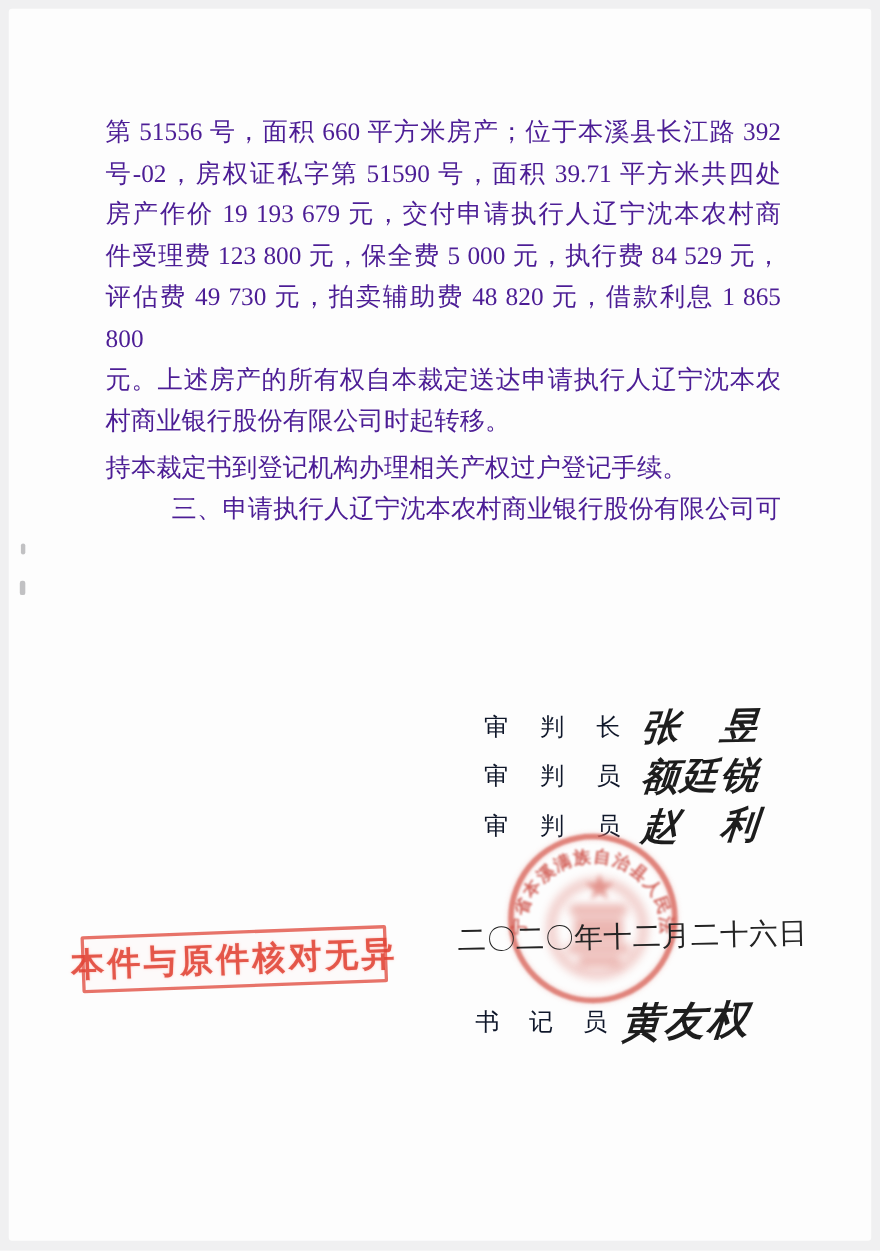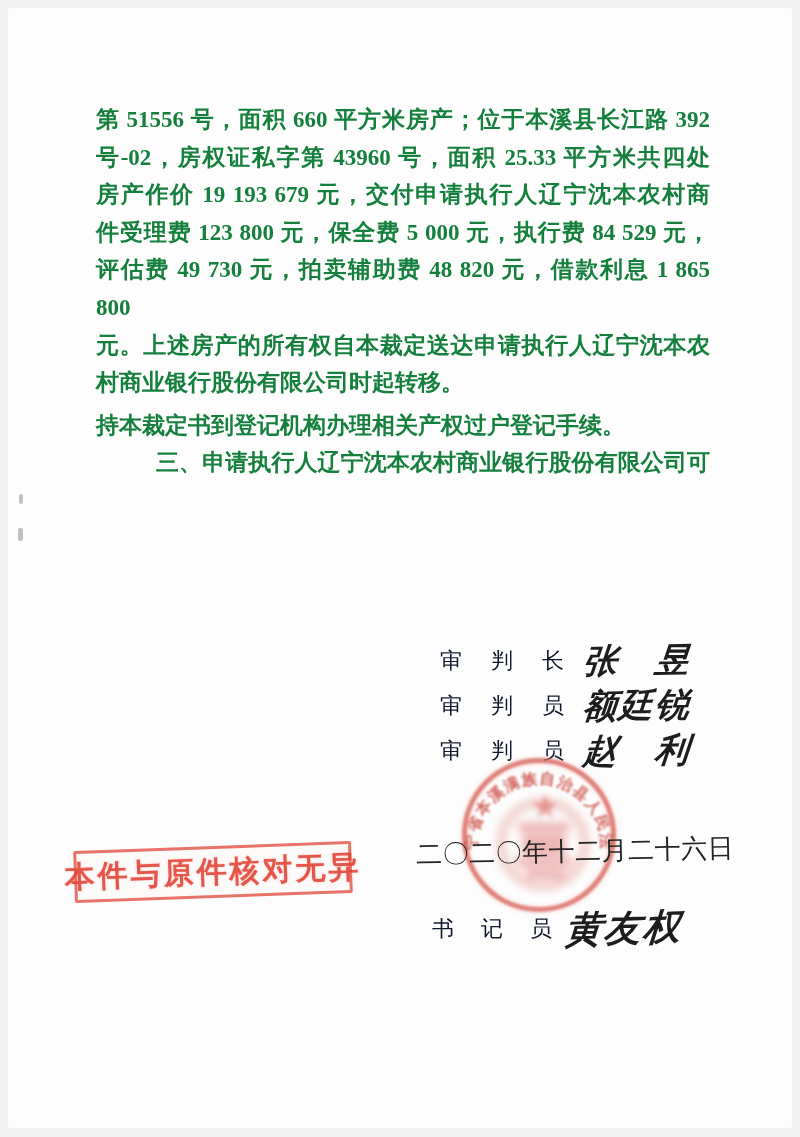--- a/index.html
+++ b/index.html
@@ -10,21 +10,21 @@
     overflow:hidden;
     font-family:"Liberation Serif","DejaVu Serif",serif;
   }
   .paper{
     position:absolute;left:8px;top:8px;width:784px;height:1120px;
     background:#fdfdfd;border-radius:3px;
   }
   
   .bodytext{
     position:absolute;left:96px;top:101px;width:614px;
-    font-size:23px;line-height:37.6px;color:#15803d;font-weight:bold;
+    font-size:23px;line-height:37.6px;color:#4c1d95;
   }
   .line{width:614px;}
   .just{text-align:justify;text-align-last:justify;}
   .left{text-align:right;text-align-last:left;}
   .indent{text-indent:60px;}
   .para2{margin-top:5px;}
   
   .sig-block{position:absolute;left:440px;top:638px;}
   .sig-row{height:45px;display:flex;align-items:center;}
   .role{
@@ -68,21 +68,21 @@
   .speck2{left:18px;top:528px;width:5px;height:13px;}
 </style>
 </head>
 <body>
 
 <div class="paper"></div>
 
 <div class="bodytext">
   <div class="para1">
     <div class="line just">第 51556 号，面积 660 平方米房产；位于本溪县长江路 392</div>
-    <div class="line just">号-02，房权证私字第 43960 号，面积 25.33 平方米共四处</div>
+    <div class="line just">号-02，房权证私字第 51590 号，面积 39.71 平方米共四处</div>
     <div class="line just">房产作价 19 193 679 元，交付申请执行人辽宁沈本农村商</div>
     <div class="line just">件受理费 123 800 元，保全费 5 000 元，执行费 84 529 元，</div>
     <div class="line just">评估费 49 730 元，拍卖辅助费 48 820 元，借款利息 1 865 800</div>
     <div class="line just">元。上述房产的所有权自本裁定送达申请执行人辽宁沈本农</div>
     <div class="line left">村商业银行股份有限公司时起转移。</div>
   </div>
   <div class="para2">
     <div class="line left">持本裁定书到登记机构办理相关产权过户登记手续。</div>
     <div class="line just indent">三、申请执行人辽宁沈本农村商业银行股份有限公司可</div>
   </div>

